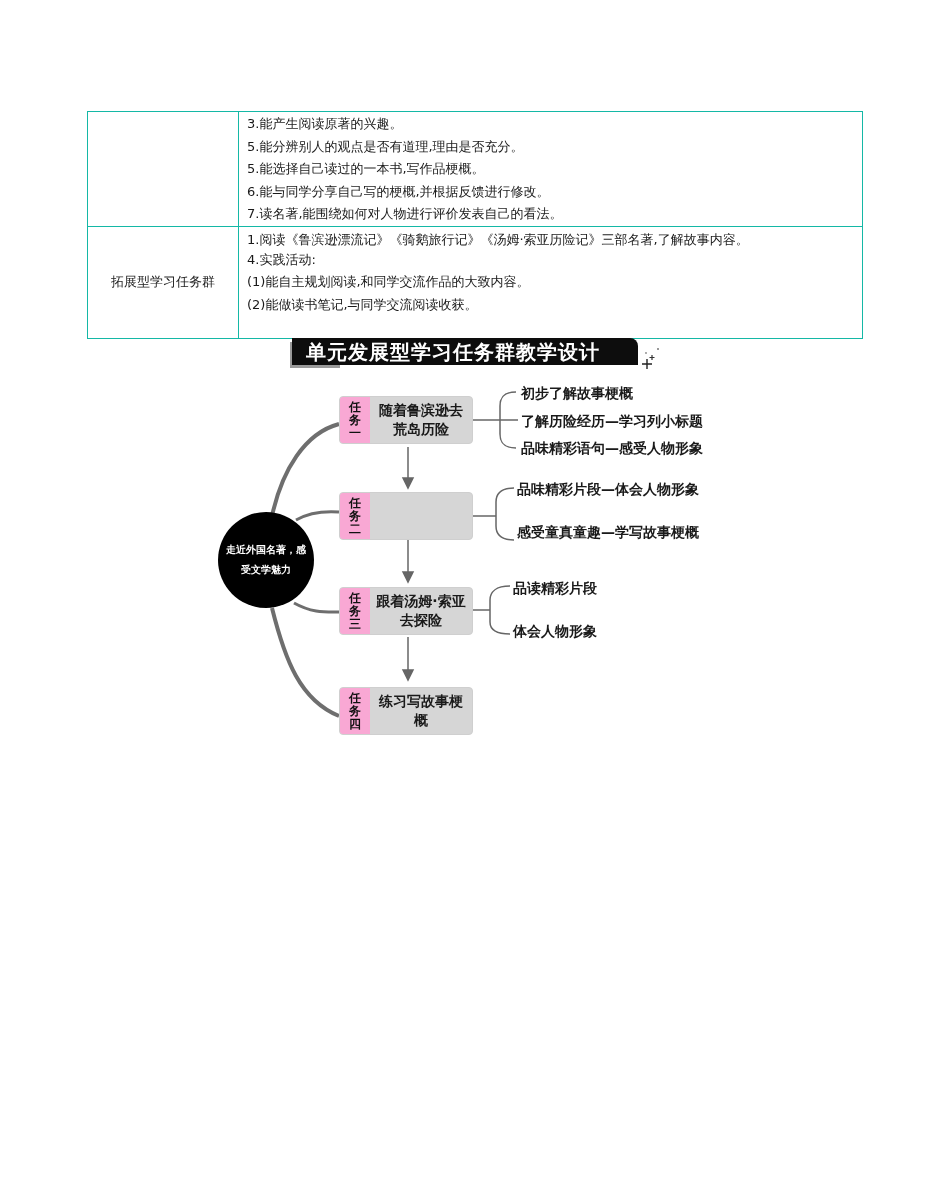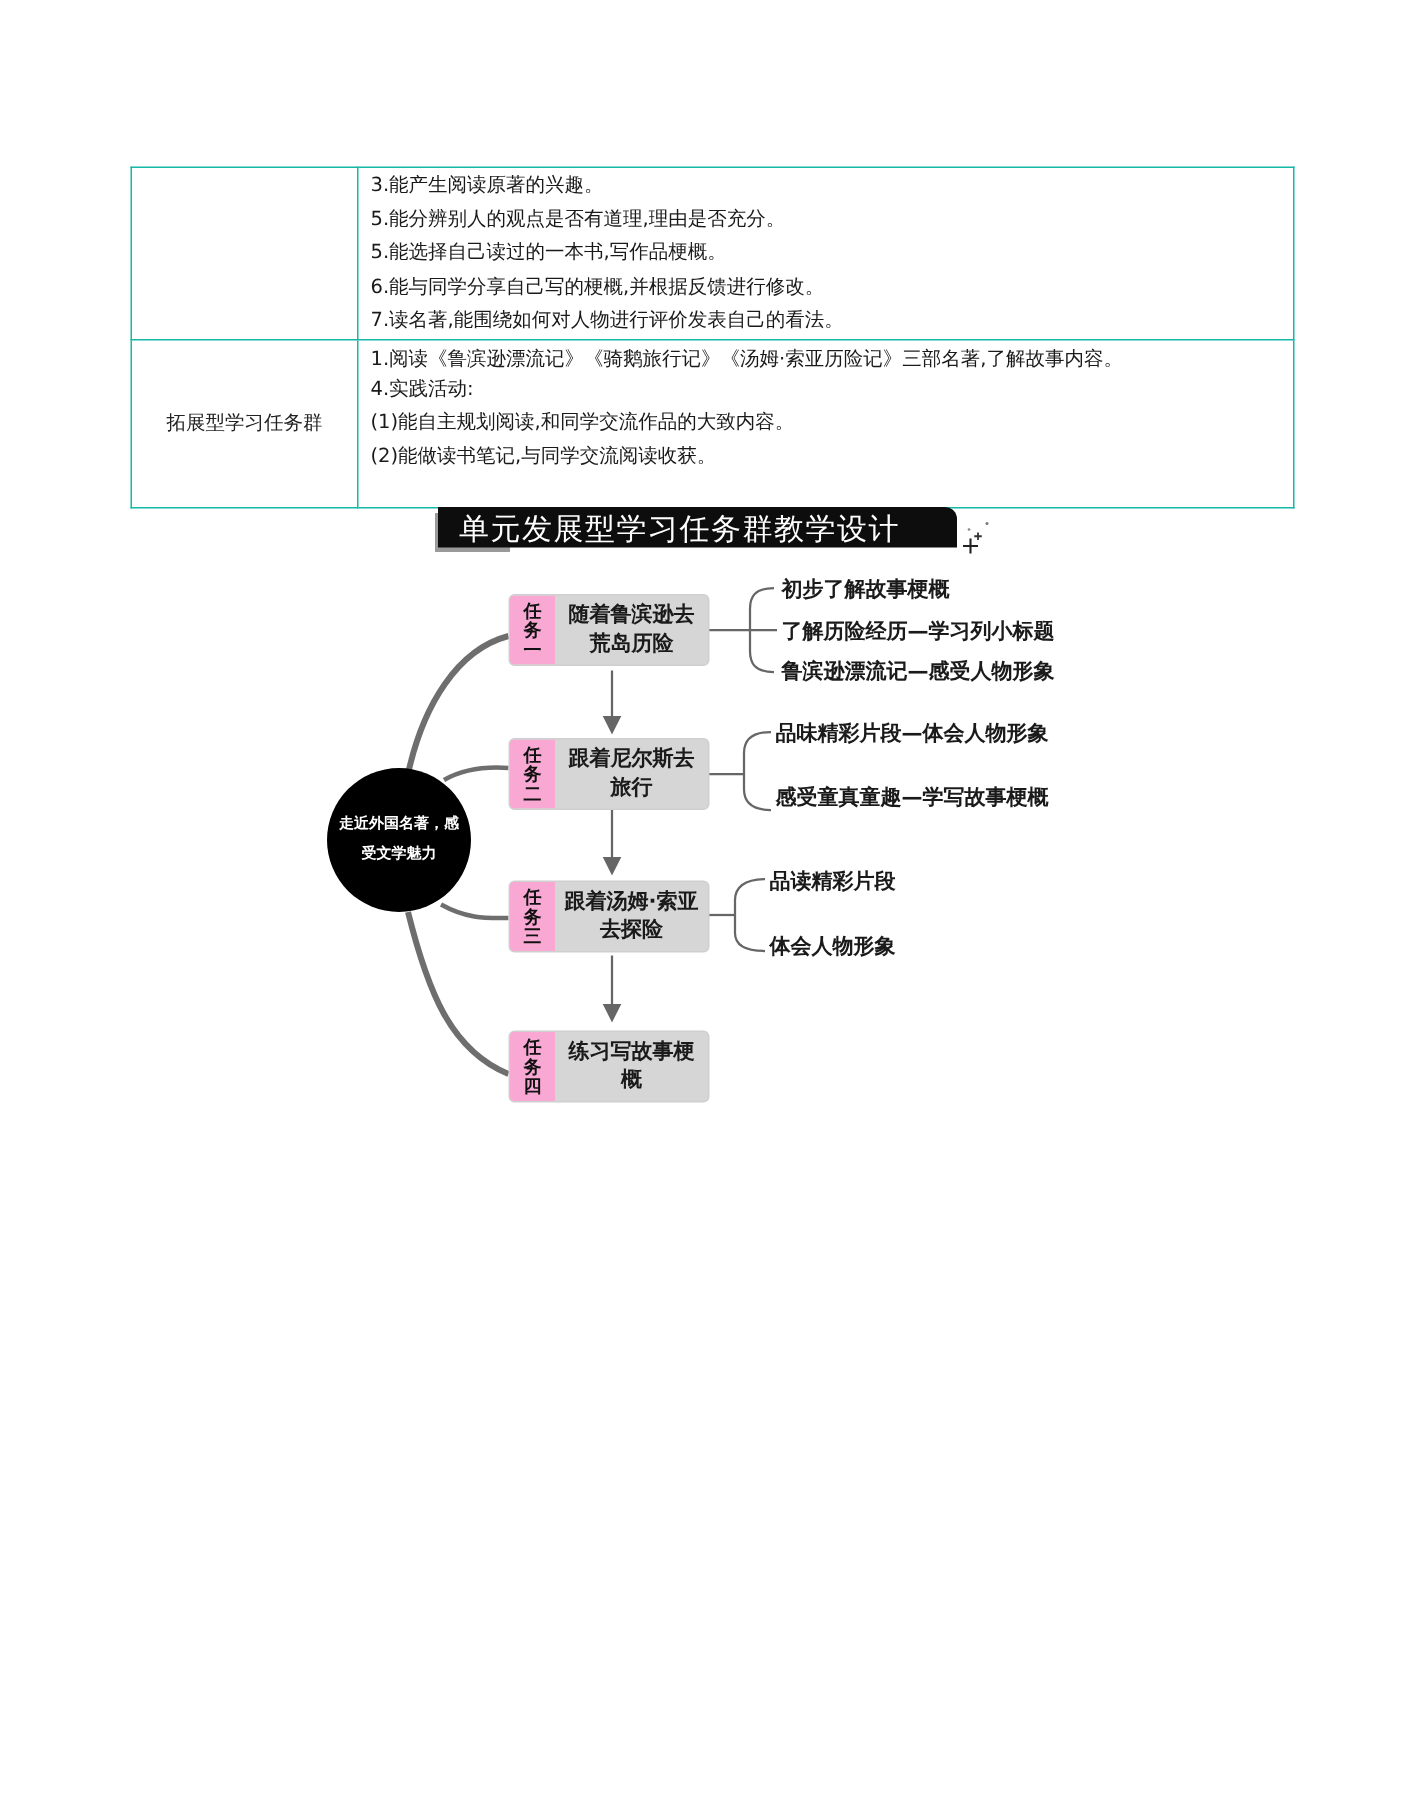--- a/index.html
+++ b/index.html
@@ -14,21 +14,21 @@
   .line { font-size: 13px; line-height: 22.5px; color: #1a1a1a; white-space: nowrap; }
   .line.wrap { white-space: normal; line-height: 18px; }
   .r1 td { height: 112px; }
   .r2 td { height: 110px; }
 
   
   .banner { position: absolute; left: 292px; top: 338px; width: 346px; height: 28px; }
   .banner .shadow { position: absolute; left: -2px; top: 4px; width: 50px; height: 26px; background: #9a9a9a; }
   .banner .bar { position: absolute; left: 0; top: 0; width: 346px; height: 27px; background: #0d0d0d;
                  border-radius: 0 8px 0 0; }
-  .banner .txt { position: absolute; left: 14px; top: 1px; color: #fff; font-weight: normal; font-size: 20px;
+  .banner .txt { position: absolute; left: 14px; top: 1px; color: #fff; font-weight: bold; font-size: 20px;
                  letter-spacing: 1px; line-height: 26px; white-space: nowrap; }
   .sparkle { position: absolute; left: 640px; top: 345px; width: 24px; height: 26px; }
 
   
   .diagram { position: absolute; left: 0; top: 0; width: 950px; height: 1200px; pointer-events: none; }
   .diagram > * { pointer-events: auto; }
 
   .center { position: absolute; left: 218px; top: 512px; width: 96px; height: 96px; border-radius: 50%;
             background: #000000; color: #fff; font-weight: bold; font-size: 10px; line-height: 20px;
             text-align: center; display: flex; align-items: center; justify-content: center; }
@@ -124,28 +124,25 @@
   <div class="task" style="top:396px;">
     <div class="tag">
         <span>任务一</span>
       </div>
     <div class="name">
         <span>随着鲁滨逊去荒岛历险</span>
       </div>
   </div>
   <div class="branch" style="left:521px; top:384px;">初步了解故事梗概</div>
   <div class="branch" style="left:521px; top:412px;">了解历险经历—学习列小标题</div>
-  <div class="branch" style="left:521px; top:439px;">鲁滨逊漂流记—感受人物形象</div>
+  <div class="branch" style="left:521px; top:439px;">品味精彩语句—感受人物形象</div>
 
   <div class="task" style="top:492px;">
     <div class="tag">
         <span>任务二</span>
-      </div>
-    <div class="name">
-        <span>跟着尼尔斯去旅行</span>
       </div>
   </div>
   <div class="branch" style="left:517px; top:480px;">品味精彩片段—体会人物形象</div>
   <div class="branch" style="left:517px; top:523px;">感受童真童趣—学写故事梗概</div>
 
   <div class="task" style="top:587px;">
     <div class="tag">
         <span>任务三</span>
       </div>
     <div class="name">

